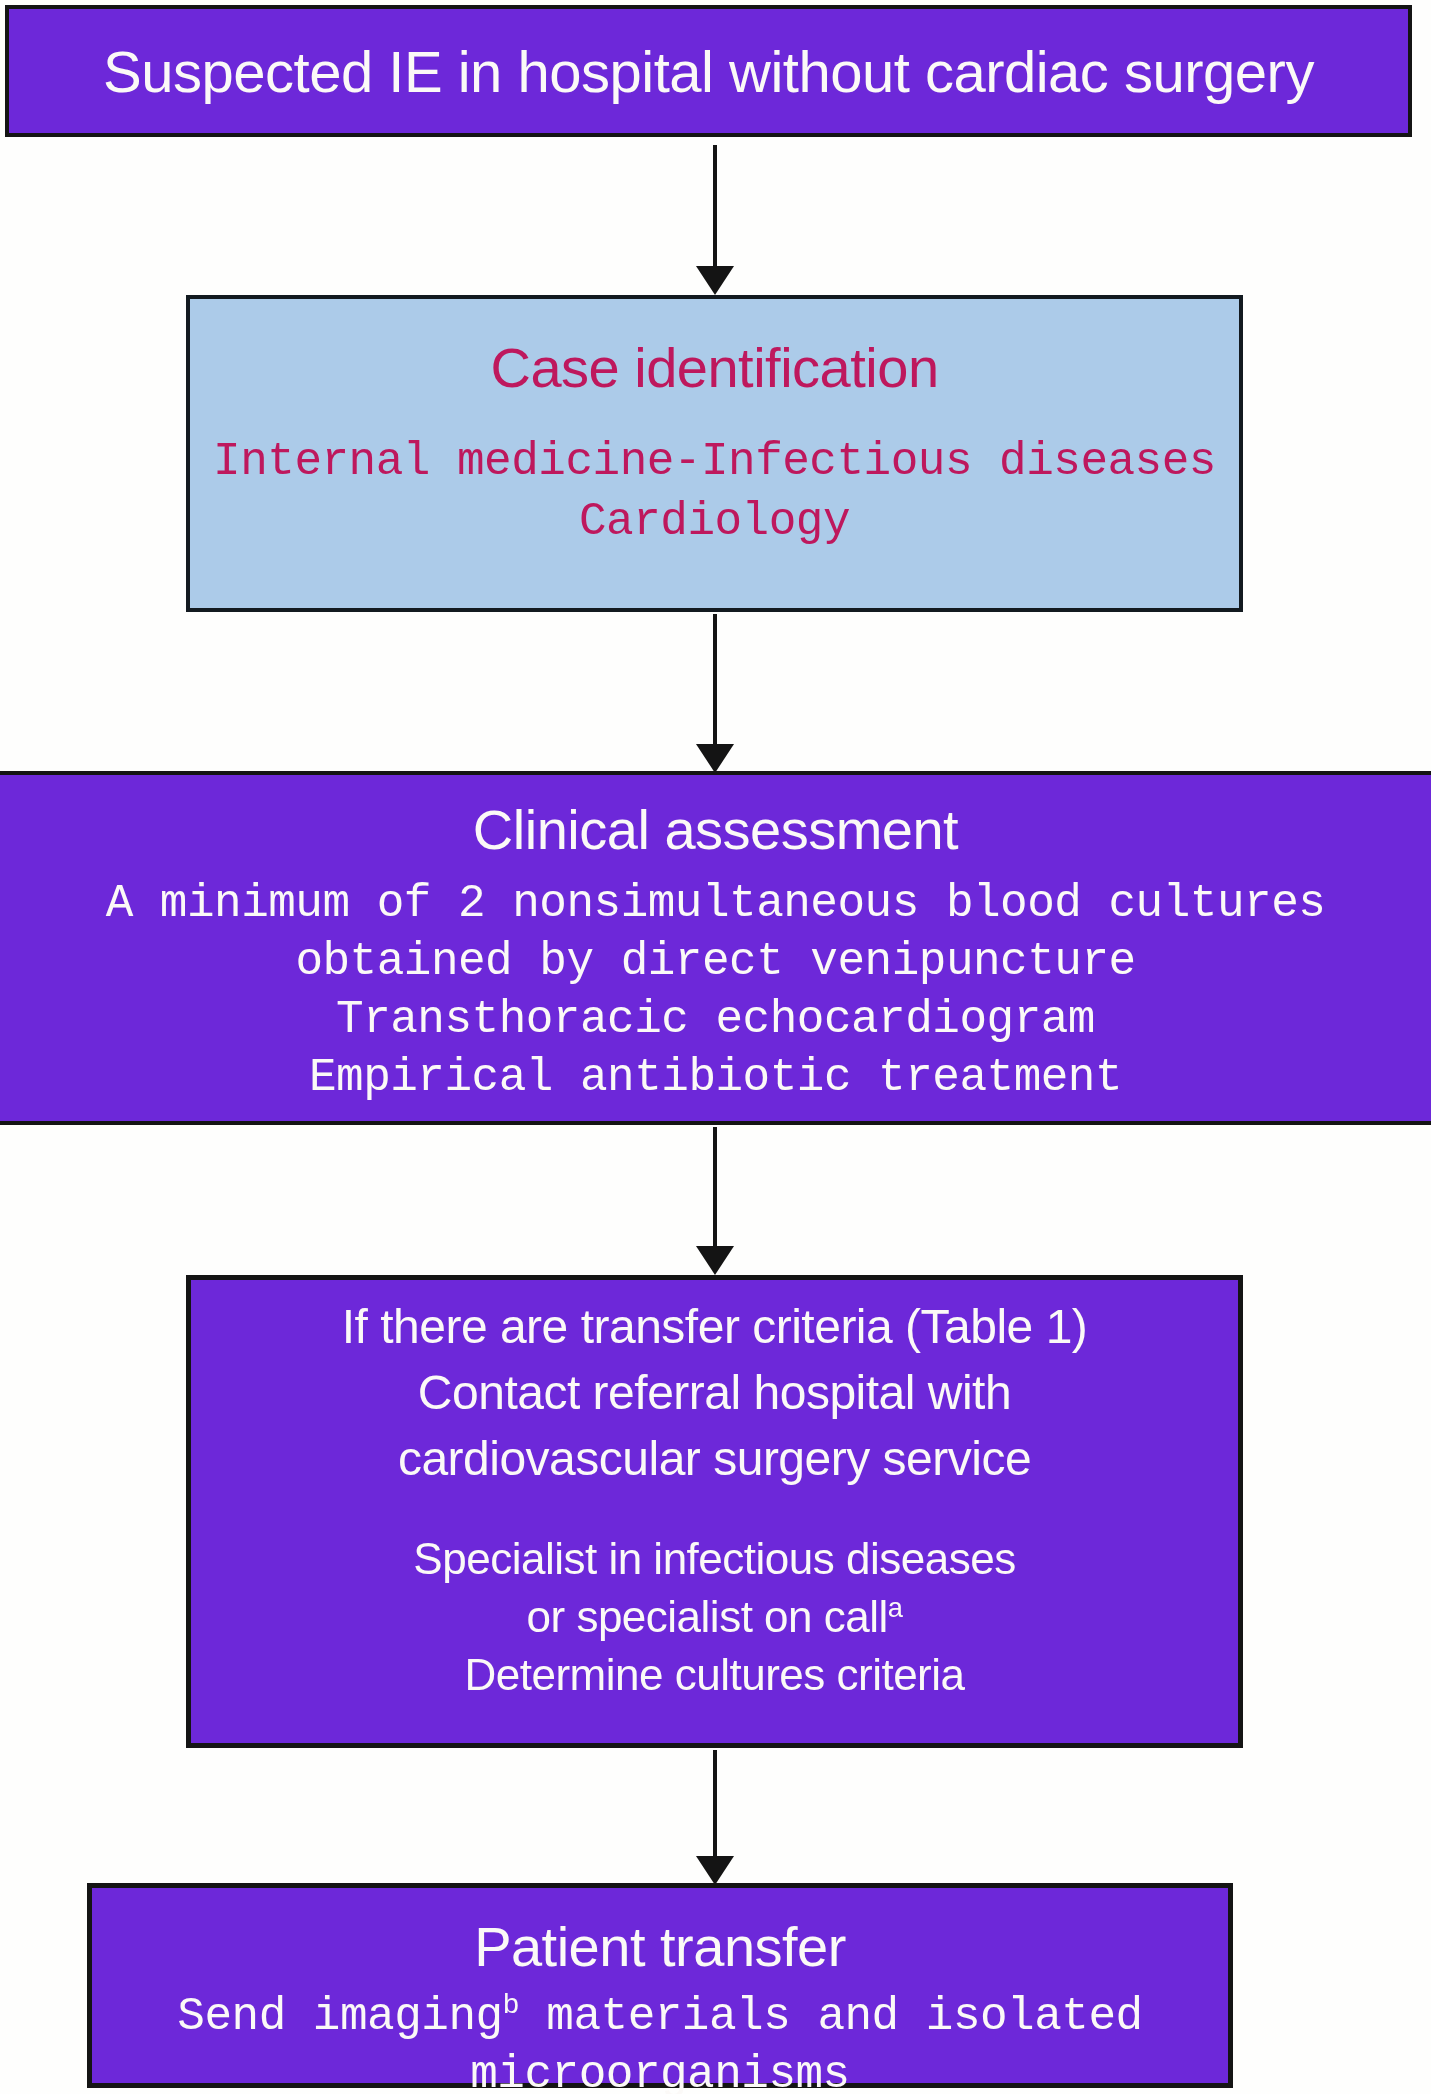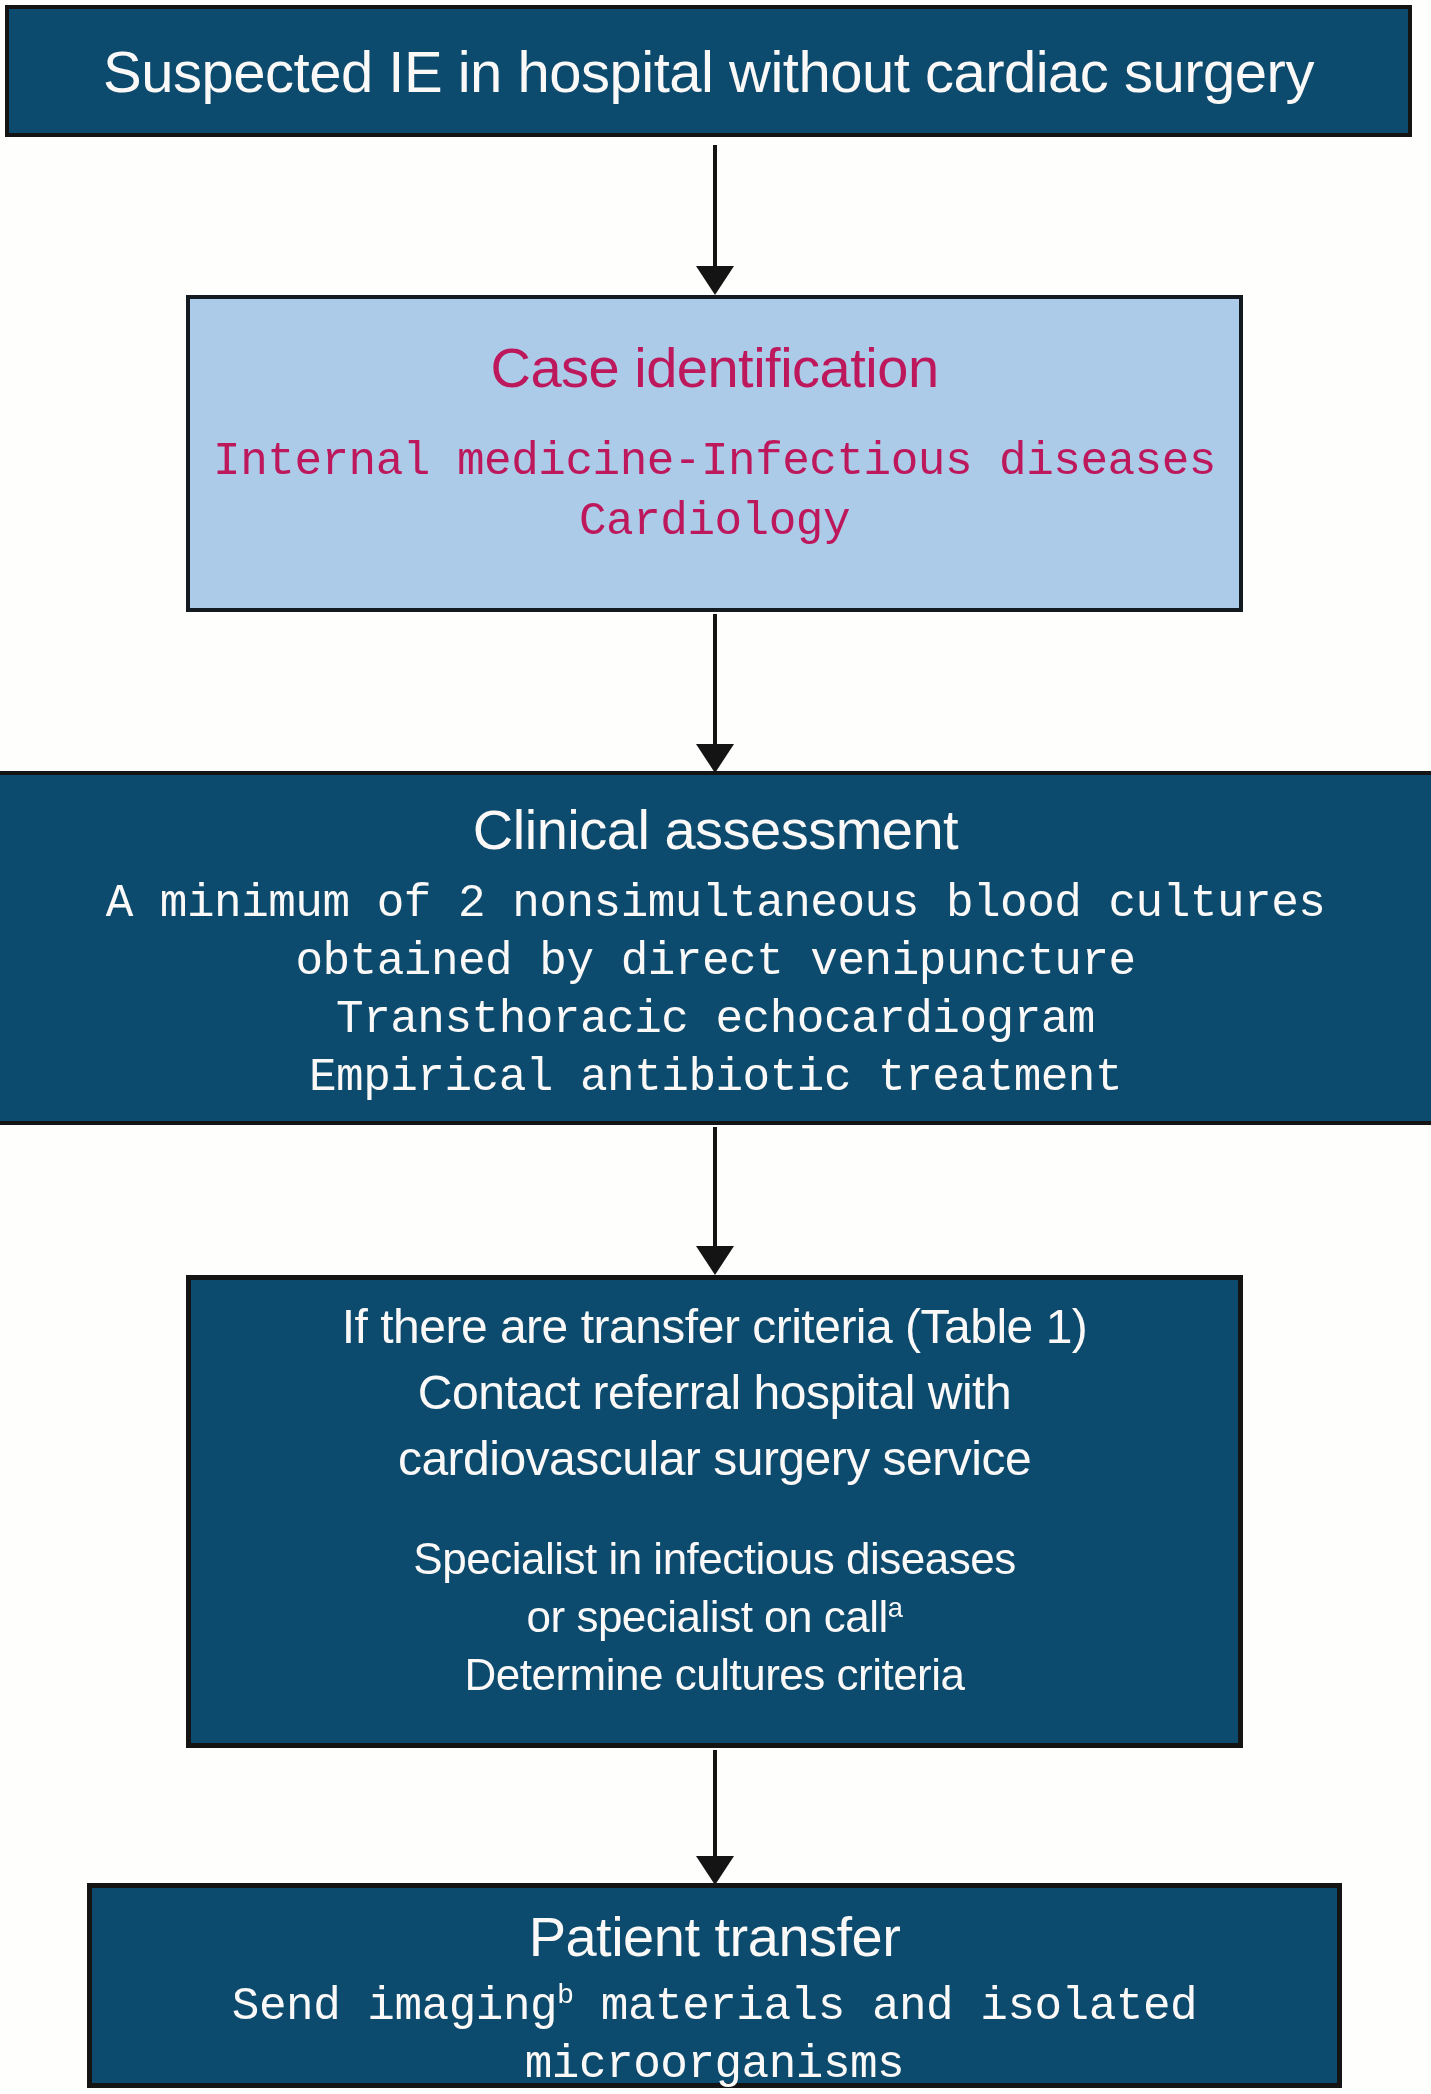--- a/index.html
+++ b/index.html
@@ -11,21 +11,21 @@
     font-family: "Liberation Sans", sans-serif;
     overflow: hidden;
   }
   .node {
     position: absolute;
     box-sizing: border-box;
     text-align: center;
     letter-spacing: -0.5px;
   }
   .maroon {
-    background: #0c4a6e;
+    background: #6d28d9;
     border: 4px solid #141414;
     color: #fbf9f7;
   }
   .blue {
     background: #accbe9;
     border: 4px solid #131a20;
     color: #be185d;
   }
   .banner {
     left: 5px; top: 5px; width: 1407px; height: 132px;
@@ -39,23 +39,23 @@
   .box-clinical {
     left: -5px; top: 771px; width: 1441px; height: 354px;
     padding-top: 24px;
   }
   .box-transfer {
     left: 186px; top: 1275px; width: 1057px; height: 473px;
     border-width: 5px;
     padding-top: 14px;
   }
   .box-patient {
-    left: 87px; top: 1883px; width: 1255px; height: 205px;
+    left: 87px; top: 1883px; width: 1146px; height: 205px;
     border-width: 5px;
-    padding-top: 16px;
+    padding-top: 26px;
   }
   .title-56 { font-size: 56px; line-height: 62px; }
   .box-transfer .title-line { font-size: 48px; line-height: 66px; }
   .box-patient .title-56 { line-height: 66px; }
   .body-46 { font-size: 46px; line-height: 58px; font-family: Liberation Mono, monospace; }
   .box-case .body-46 { line-height: 60px; }
   .gap-case { height: 33px; }
   .gap-clinical { height: 14px; }
   .gap-transfer { height: 38px; }
   .gap-patient { height: 8px; }

